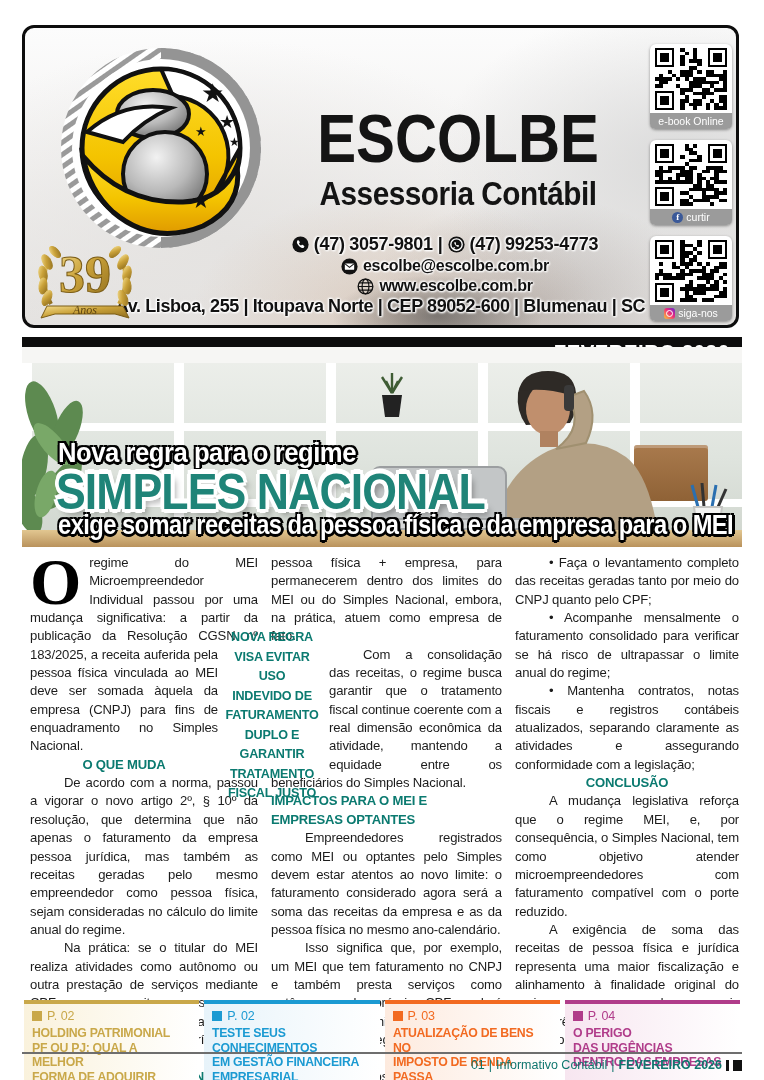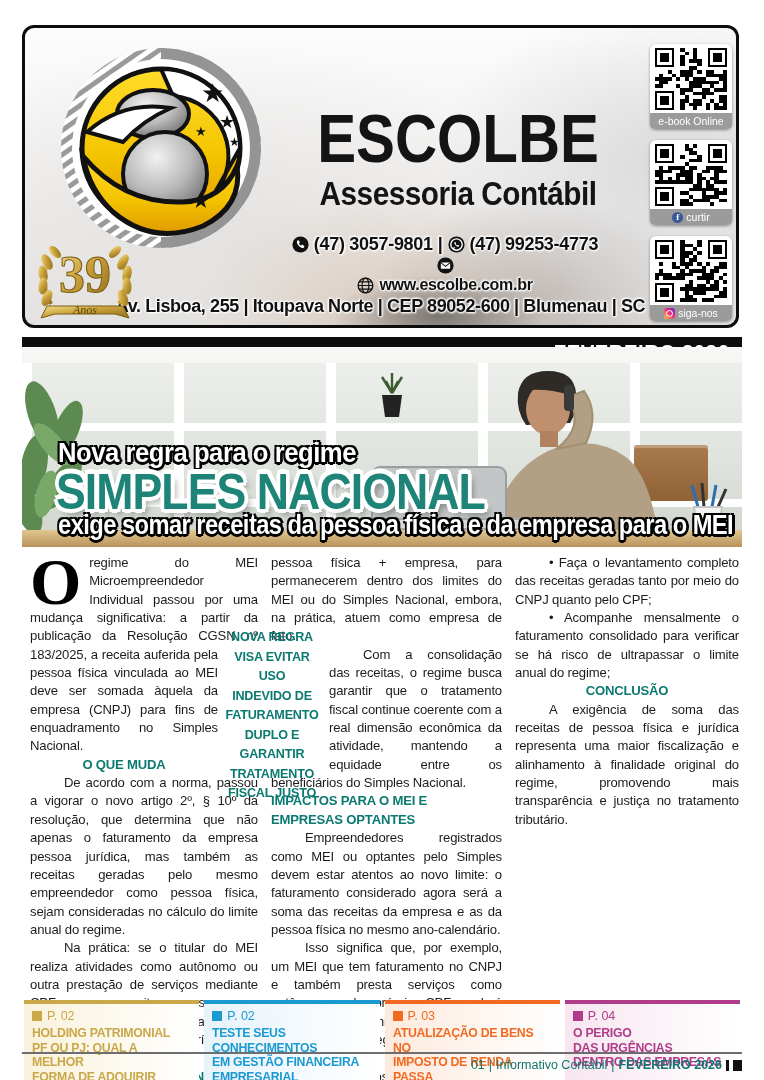--- a/index.html
+++ b/index.html
@@ -179,20 +179,21 @@
         <span>(47) 99253-4773</span>
       </div>
       <div class="c-line small">
         <span class="cicon">
           <svg viewBox="0 0 20 20">
               <circle cx="10" cy="10" r="9.5" fill="#111"></circle>
               <rect x="4.5" y="6.5" width="11" height="7.4" rx="1" fill="#fff"></rect>
               <path d="M4.8 7 10 11 15.2 7" fill="none" stroke="#111" stroke-width="1.2"></path>
             </svg>
         </span>
+        <span>escolbe@escolbe.com.br</span>
       </div>
       <div class="c-line small">
         <span class="cicon">
           <svg viewBox="0 0 20 20">
               <circle cx="10" cy="10" r="8.6" fill="none" stroke="#111" stroke-width="1.6"></circle>
               <ellipse cx="10" cy="10" rx="4" ry="8.6" fill="none" stroke="#111" stroke-width="1.4"></ellipse>
               <path d="M1.5 10h17M2.6 5.8h14.8M2.6 14.2h14.8" stroke="#111" stroke-width="1.4"></path>
             </svg>
         </span>
         <span>www.escolbe.com.br</span>
@@ -652,21 +653,23 @@
       <p class="noindent">pessoa física + empresa, para permanecerem dentro dos limites do MEI ou do Simples Nacional, embora, na prática, atuem como empresa de fato.</p>
       <p><span class="sp-l"></span><span>Com a consolidação das receitas, o regime busca garantir que o tratamento fiscal continue coerente com a real dimensão econômica da atividade, mantendo a equidade entre os beneficiários do Simples Nacional.</span></p>
       <p class="h left">IMPACTOS PARA O MEI E EMPRESAS OPTANTES</p>
       <p>Empreendedores registrados como MEI ou optantes pelo Simples devem estar atentos ao novo limite: o faturamento considerado agora será a soma das receitas da empresa e as da pessoa física no mesmo ano-calendário.</p>
       <p>Isso significa que, por exemplo, um MEI que tem faturamento no CNPJ e também presta serviços como autônomo pelo próprio CPF poderá ultrapassar o limite permitido para permanência no regime, mesmo que o faturamento da empresa sozinha estivesse dentro dos parâmetros.</p>
 
     </div>
     <div class="col col3">
       <p>•   Faça o levantamento completo das receitas geradas tanto por meio do CNPJ quanto pelo CPF;</p>
       <p>•   Acompanhe mensalmente o faturamento consolidado para verificar se há risco de ultrapassar o limite anual do regime;</p>
+      <p>•   Mantenha contratos, notas fiscais e registros contábeis atualizados, separando claramente as atividades e assegurando conformidade com a legislação;</p>
       <p class="h">CONCLUSÃO</p>
+      <p>A mudança legislativa reforça que o regime MEI, e, por consequência, o Simples Nacional, tem como objetivo atender microempreendedores com faturamento compatível com o porte reduzido.</p>
       <p>A exigência de soma das receitas de pessoa física e jurídica representa uma maior fiscalização e alinhamento à finalidade original do regime, promovendo mais transparência e justiça no tratamento tributário.</p>
 
     </div>
   </div>
   <div class="pullquote">NOVA REGRA
 VISA EVITAR USO
 INDEVIDO DE
 FATURAMENTO
 DUPLO E GARANTIR
 TRATAMENTO

